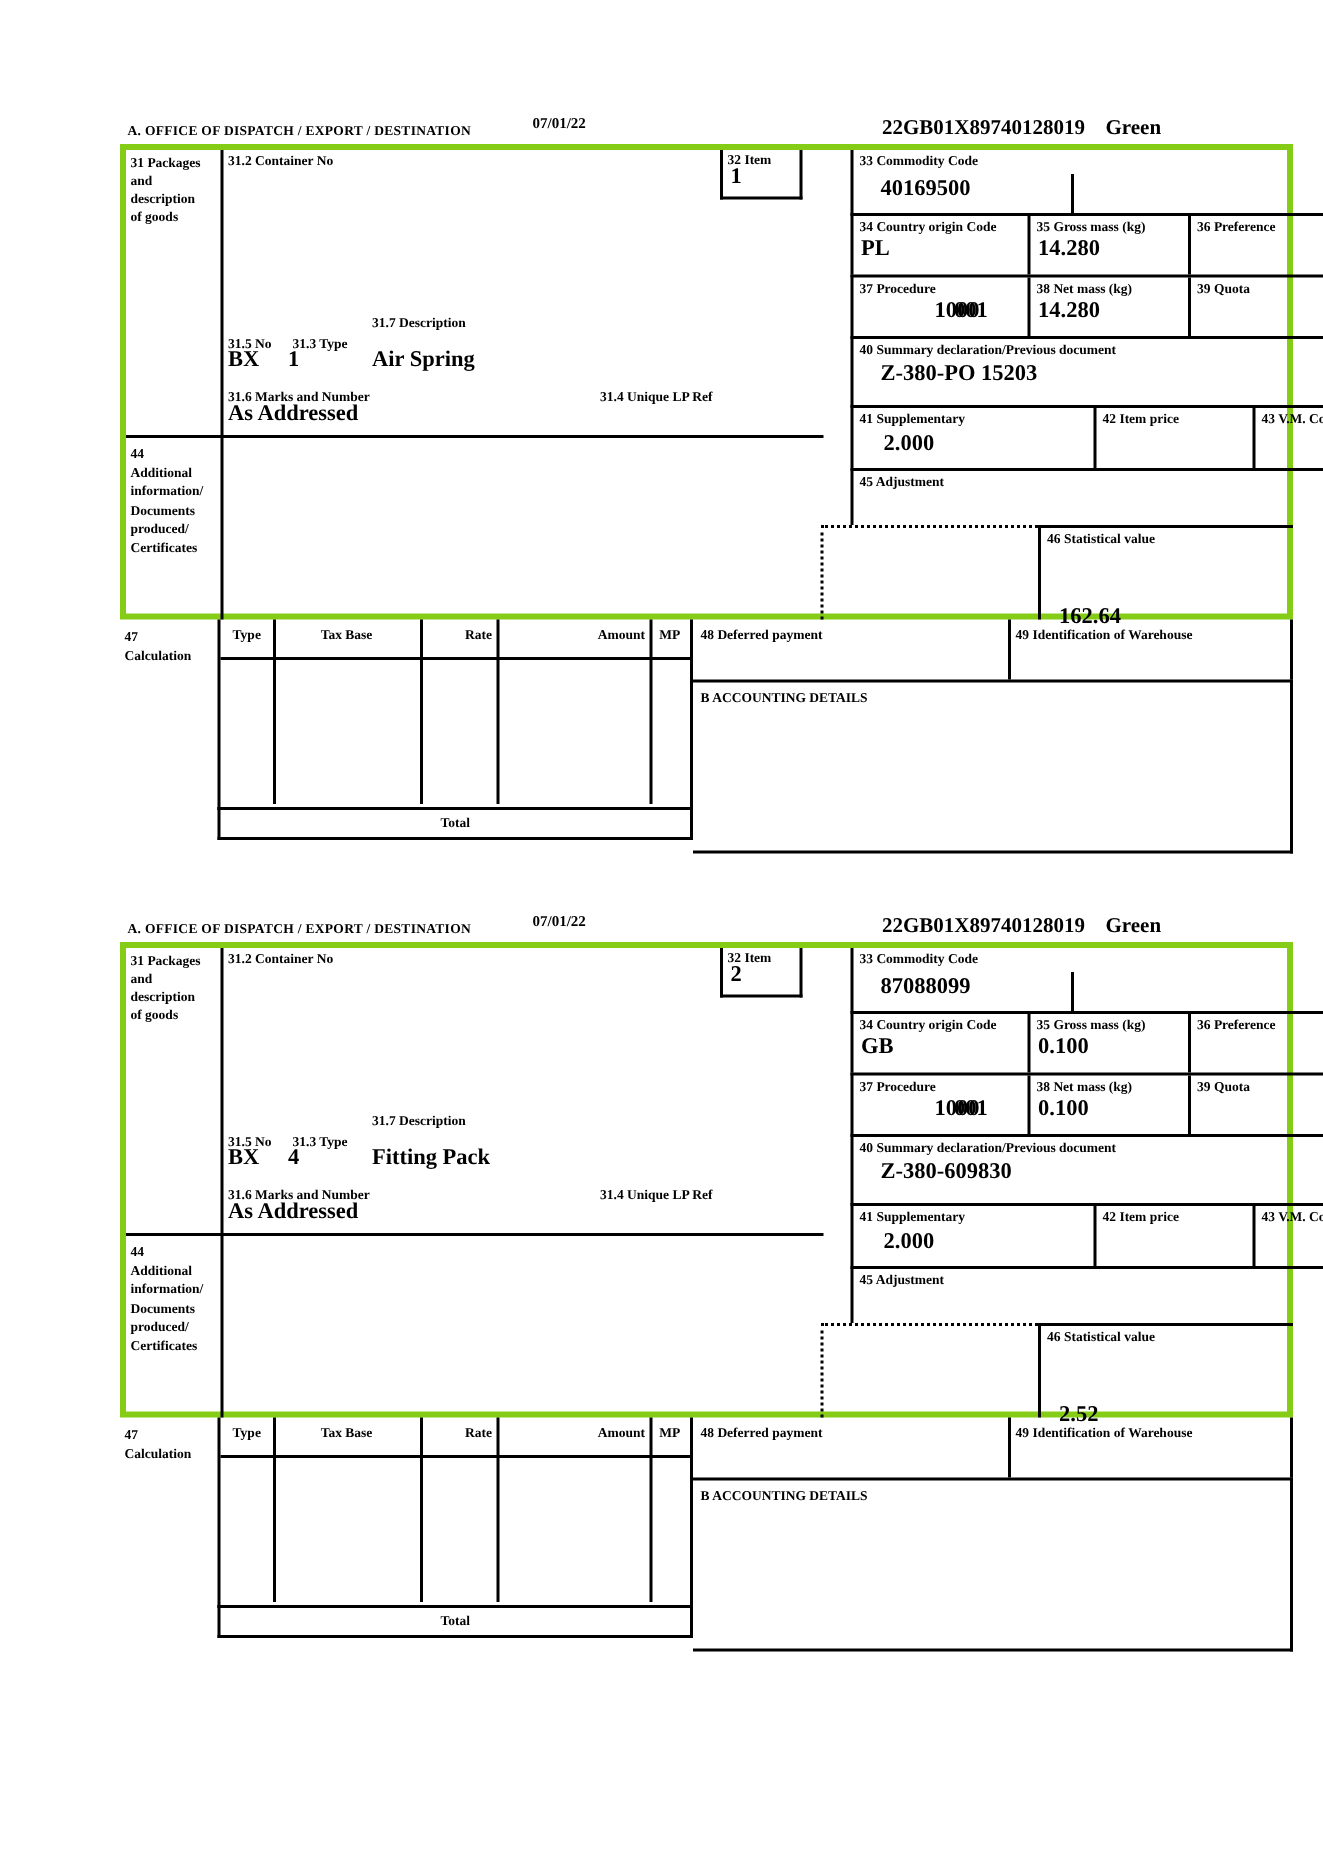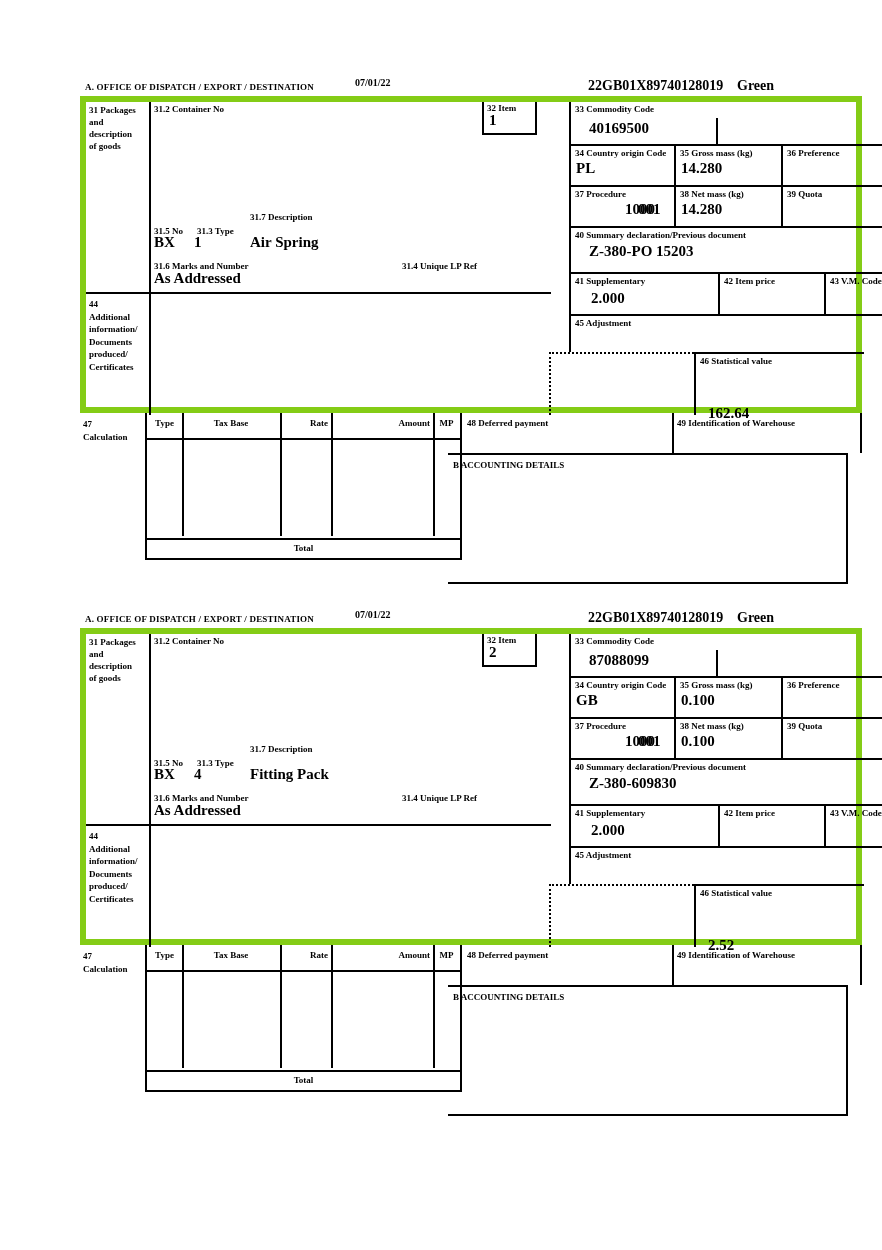--- a/index.html
+++ b/index.html
@@ -10,21 +10,21 @@
 
   .form { position:absolute; left:80px; width:782px; height:490px; }
 
   
   .hdr-office { position:absolute; left:5px;  top:7px; font-size:9px; letter-spacing:.2px; white-space:nowrap;text-align:center; }
   .hdr-date   { position:absolute; left:275px; top:2px; font-size:10px; white-space:nowrap; }
   .hdr-entry  { position:absolute; left:508px; top:3px; font-size:14px; white-space:nowrap; }
   .hdr-green  { position:absolute; left:657px; top:3px; font-size:14px; white-space:nowrap; }
 
   
-  .main-box { position:absolute; left:0; top:21px; width:782px; height:317px; border:6px solid #84cc16; }
+  .main-box { position:absolute; left:0; top:21px; width:782px; height:317px; border:4px solid #84cc16; }
   .lab  { font-size:9px; white-space:nowrap; }
   .pre  { white-space:pre-line; }
   .val  { font-size:15px; white-space:nowrap; }
 
   .lcol-div  { position:absolute; left:63px; top:0; height:313px; width:0; border-left:2px solid #000; }
   .b31-label { position:absolute; left:3px; top:2px; width:59px; font-size:9px; line-height:1.35; }
   .b44-line  { position:absolute; left:0; top:190px; width:465px; height:0; border-top:2px solid #000; }
   .b44-label { position:absolute; left:3px; top:196px; width:59px; font-size:9px; line-height:1.4; }
   .b312-label{ position:absolute; left:68px; top:2px; }
 
@@ -49,21 +49,21 @@
   .r34 { top:42px;  height:41px; }
   .r37 { top:83px;  height:41px;text-decoration:underline; }
   .r40 { top:124px; height:46px; }
   .r41 { top:170px; height:42px; }
   .r45 { top:212px; height:38px; }
   .r46 { position:absolute; left:463px; top:250px; width:315px; height:63px; }
   .dotbox  { position:absolute; left:0; top:0; width:145px; height:63px;
              border-top:2px dotted #000; border-left:2px dotted #000; }
   .statbox { position:absolute; left:145px; top:0; width:170px; height:63px;
              border-top:2px solid #000; border-left:2px solid #000; }
-  .cell { position:absolute; top:0; height:100%; border-left:2px solid #000; }
+  .cell { position:absolute; top:0; height:100%; border-left:2px solid #000;margin-left:13px; }
   .cA { left:103px; width:107px; }  
   .cB { left:210px; width:105px; }  
   .cC { left:147px; width:106px; }  
   .cD { left:253px; width:62px;  }  
   .rl   { position:absolute; left:4px; top:2px; font-size:9px; white-space:nowrap; }
   .rv33 { position:absolute; left:18px; top:18px; }
   .rv-s { position:absolute; left:5px;  top:14px; }
   .rv-p1{ position:absolute; left:6px;  top:14px;margin-left:48px; }
   .rv-p2{ position:absolute; left:67px; top:14px;text-align:right; }
   .rv40 { position:absolute; left:18px; top:15px; }
@@ -85,21 +85,21 @@
   .th-rate { left:133px; width:48px;  text-align:right; }
   .th-amt  { left:184px; width:99px;  text-align:right; }
   .th-mp   { left:286px; width:27px;  text-align:center; }
   .trow { position:absolute; left:65px; top:125px; width:317px; height:22px;
           border-left:2px solid #000; border-right:2px solid #000; border-bottom:2px solid #000;
           text-align:center; font-size:9px; padding-top:5px; }
   .b49  { position:absolute; left:592px; top:0; width:190px; height:40px; border-right:2px solid #000; }
   .div4849 { position:absolute; left:592px; top:0; height:40px; width:0; border-left:2px solid #000; }
   .l48  { position:absolute; left:387px; top:5px; font-size:9px; white-space:nowrap; }
   .l49  { position:absolute; left:597px; top:5px; font-size:9px; white-space:nowrap; }
-  .bacct{ position:absolute; left:368px; top:40px; width:400px; height:131px;
+  .bacct{ position:absolute; left:382px; top:40px; width:400px; height:116px;
           border-top:2px solid #000; border-right:2px solid #000; border-bottom:2px solid #000; }
   .lB   { position:absolute; left:5px; top:5px; font-size:9px; white-space:nowrap; }
 </style>
 </head>
 <body>
 
 <div id="doc">
     <div class="form" style="top: 75px;">
 
     <span class="hdr-office lab">A.  OFFICE OF DISPATCH / EXPORT / DESTINATION</span>

